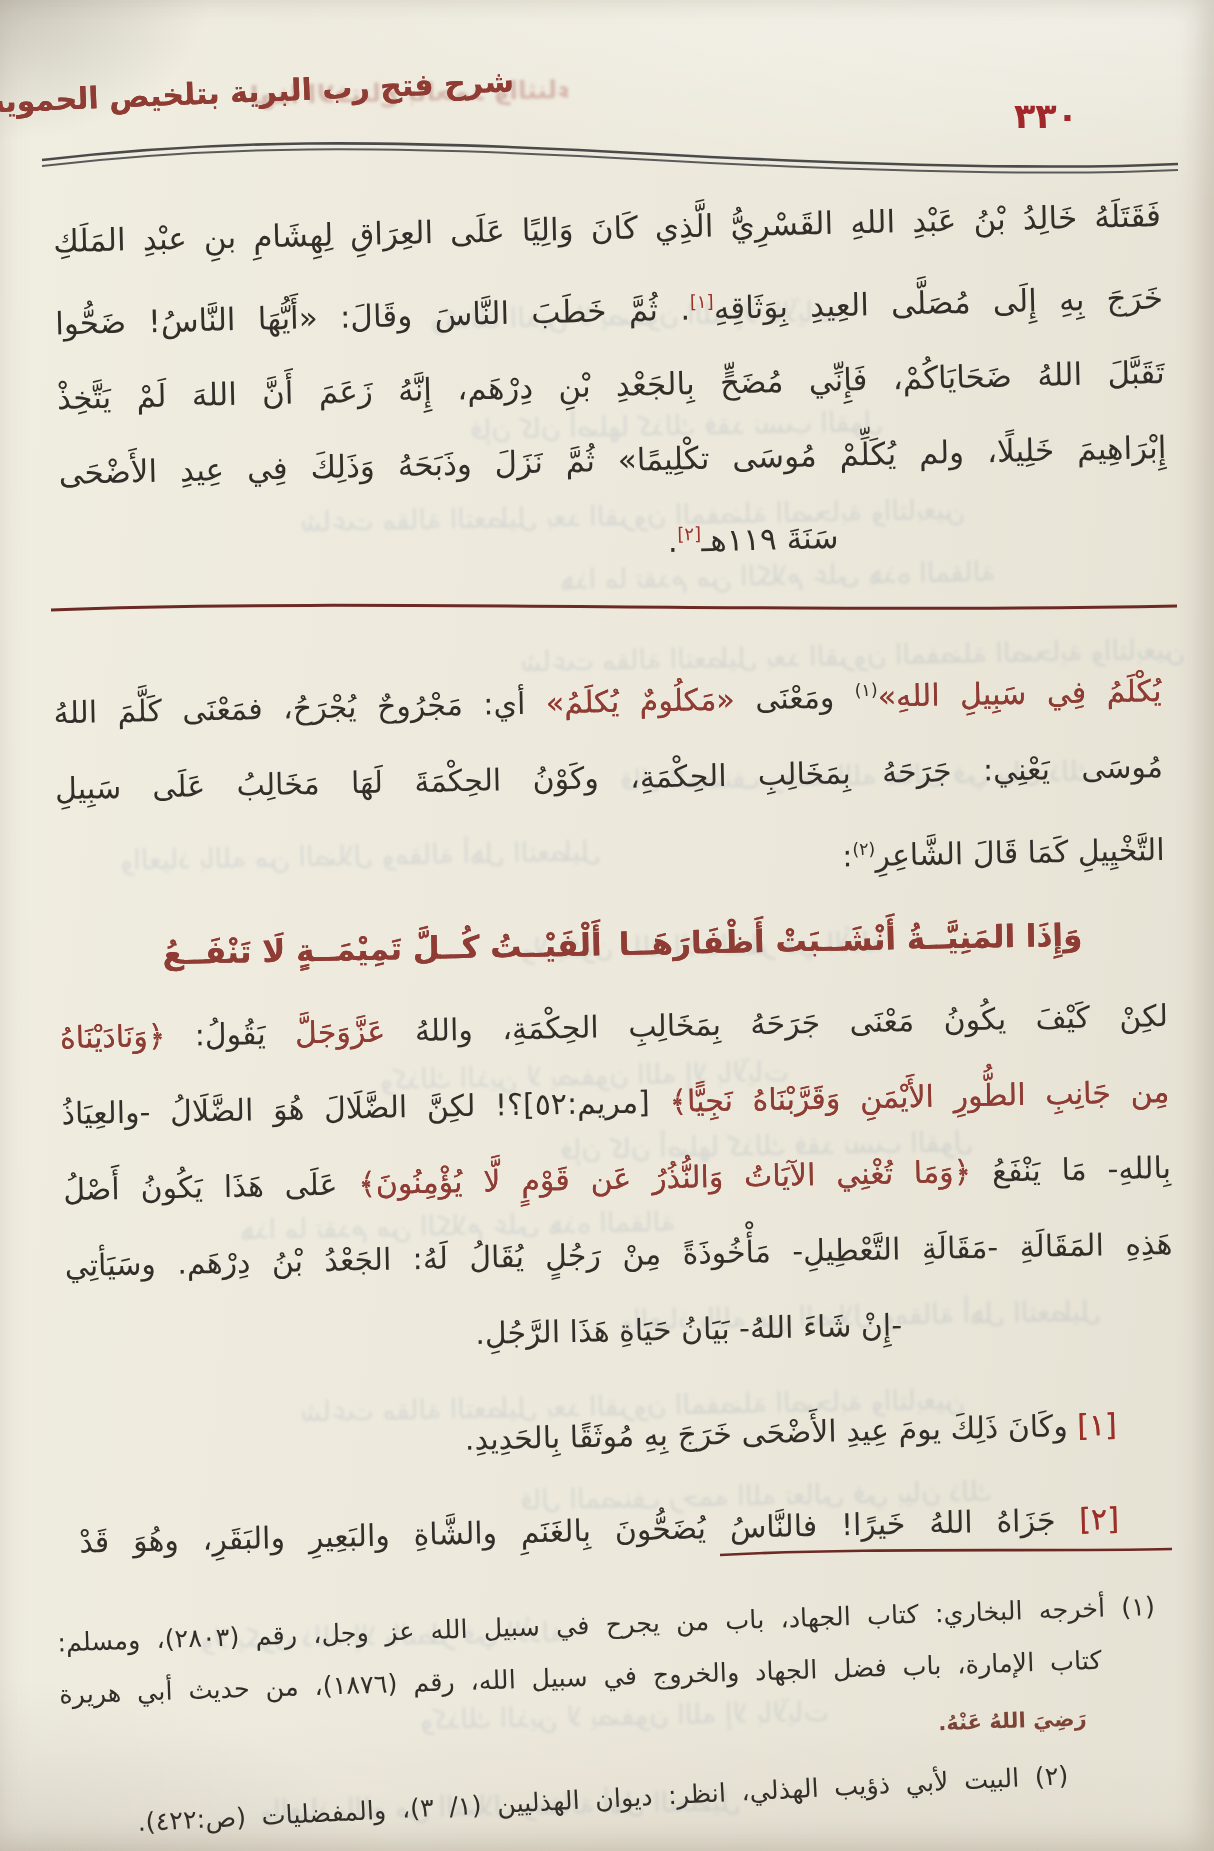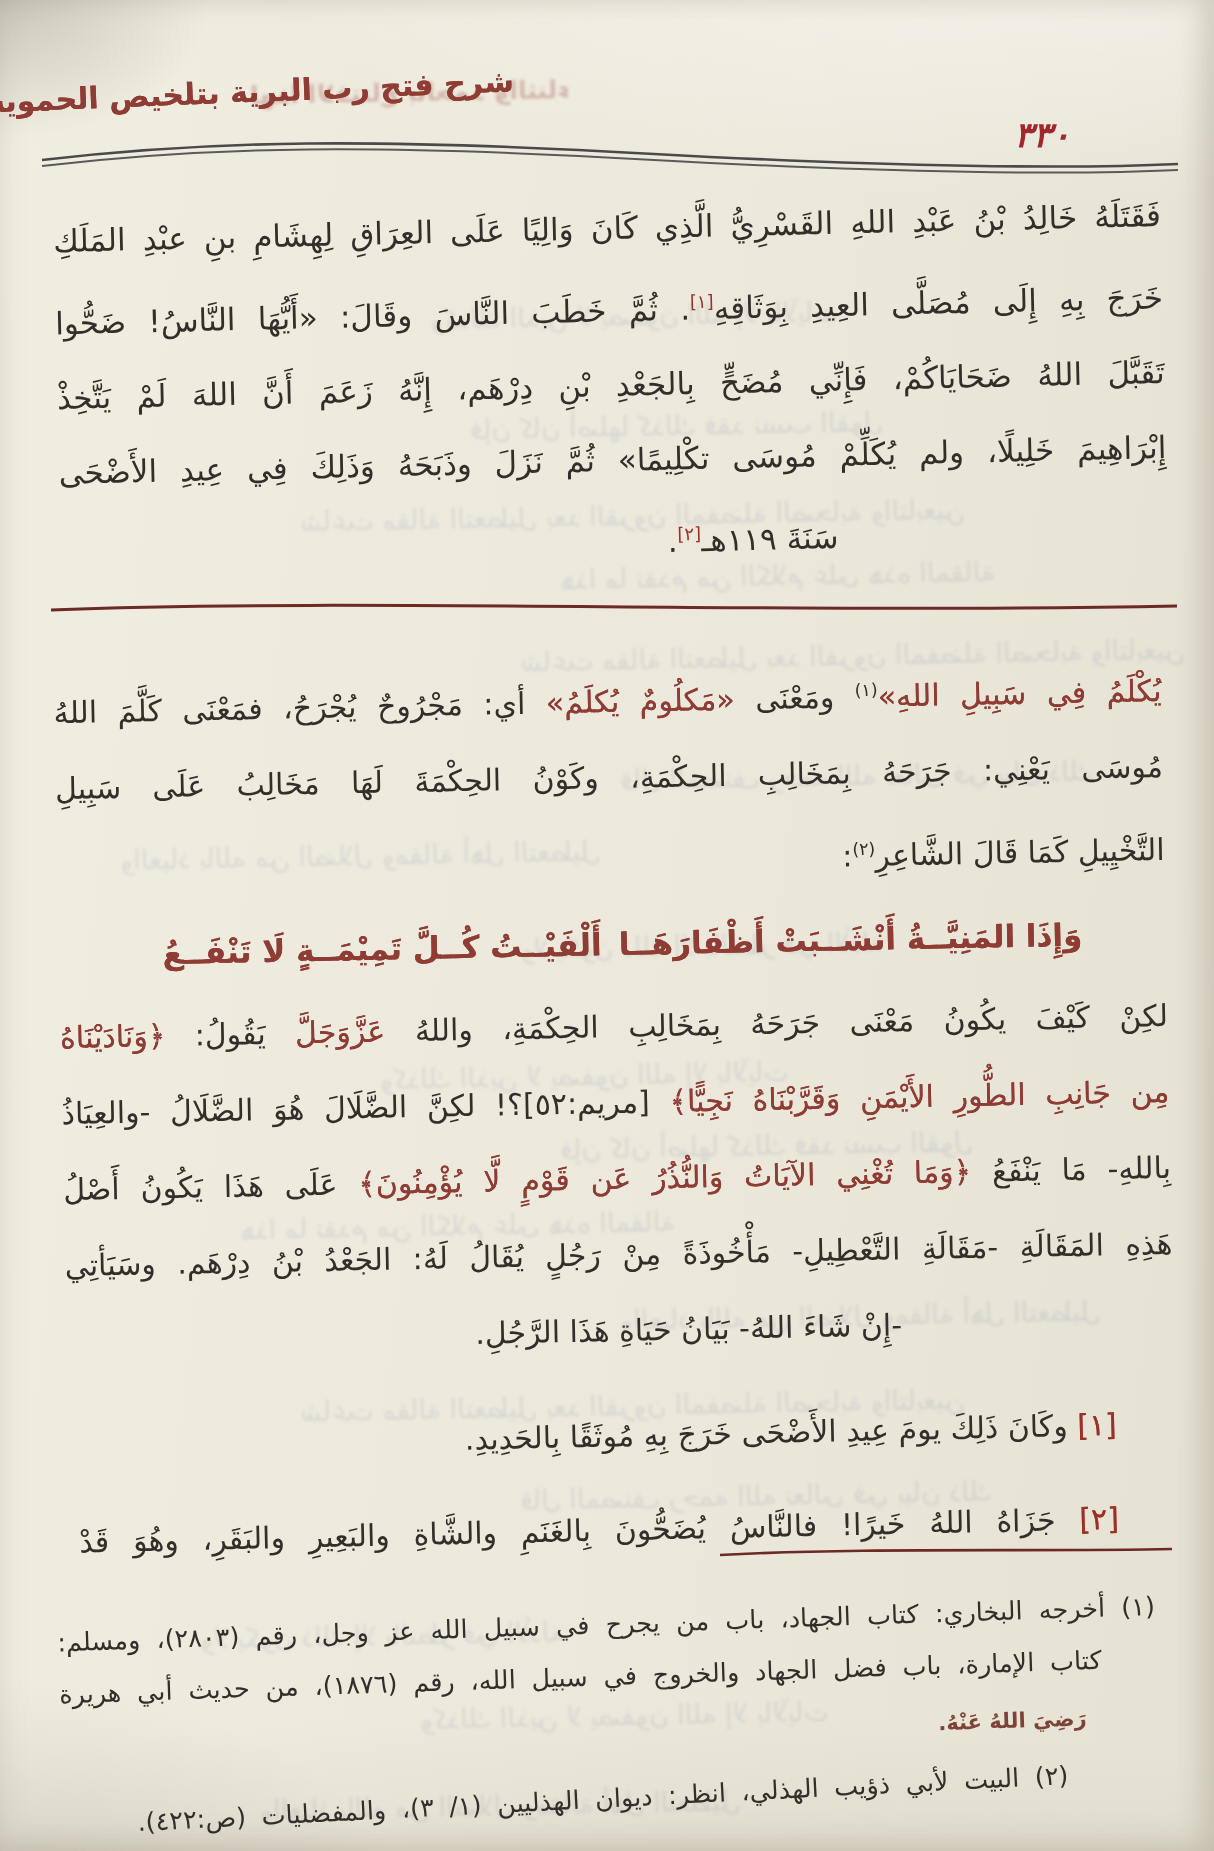--- a/index.html
+++ b/index.html
@@ -18,22 +18,22 @@
     position:absolute;z-index:1;color:#6f85a6;opacity:.17;filter:blur(1.7px);
     transform:scaleX(-1) rotate(1.1deg);font-size:27px;white-space:nowrap;pointer-events:none;
   }
   .ghost.red{color:#a4524a;opacity:.33;font-weight:bold;font-size:25px;}
   .hdr-title{
     position:absolute;z-index:3;top:74px;right:700px;
     color:#8f3c34;font-weight:bold;font-size:30px;white-space:nowrap;
     transform:rotate(-2.3deg);text-shadow:0 0 .4px #8f3c34;
   }
   .hdr-num{
-    position:absolute;z-index:3;top:115px;left:1014px;
-    color:#a2272b;font-weight:bold;font-size:35px;letter-spacing:2px;font-style:italic;
+    position:absolute;z-index:3;top:96px;left:1014px;
+    color:#a2272b;font-weight:bold;font-size:35px;letter-spacing:2px;
   }
   .rule-svg{position:absolute;z-index:2;}
   .txt{position:absolute;z-index:2;direction:rtl;color:#332e29;}
   .tline{text-align:justify;text-align-last:justify;}
   .noj{text-align-last:right;}
   .matn{top:178px;right:54px;left:52px;font-size:31px;line-height:75px;
         transform:rotate(-1.35deg);transform-origin:100% 0;}
   .sharh{top:622px;right:54px;left:52px;font-size:30px;line-height:76px;
          transform:rotate(-1.15deg);transform-origin:100% 0;padding-top:24px;}
   .poetry-row{display:flex;justify-content:space-between;align-items:center;

